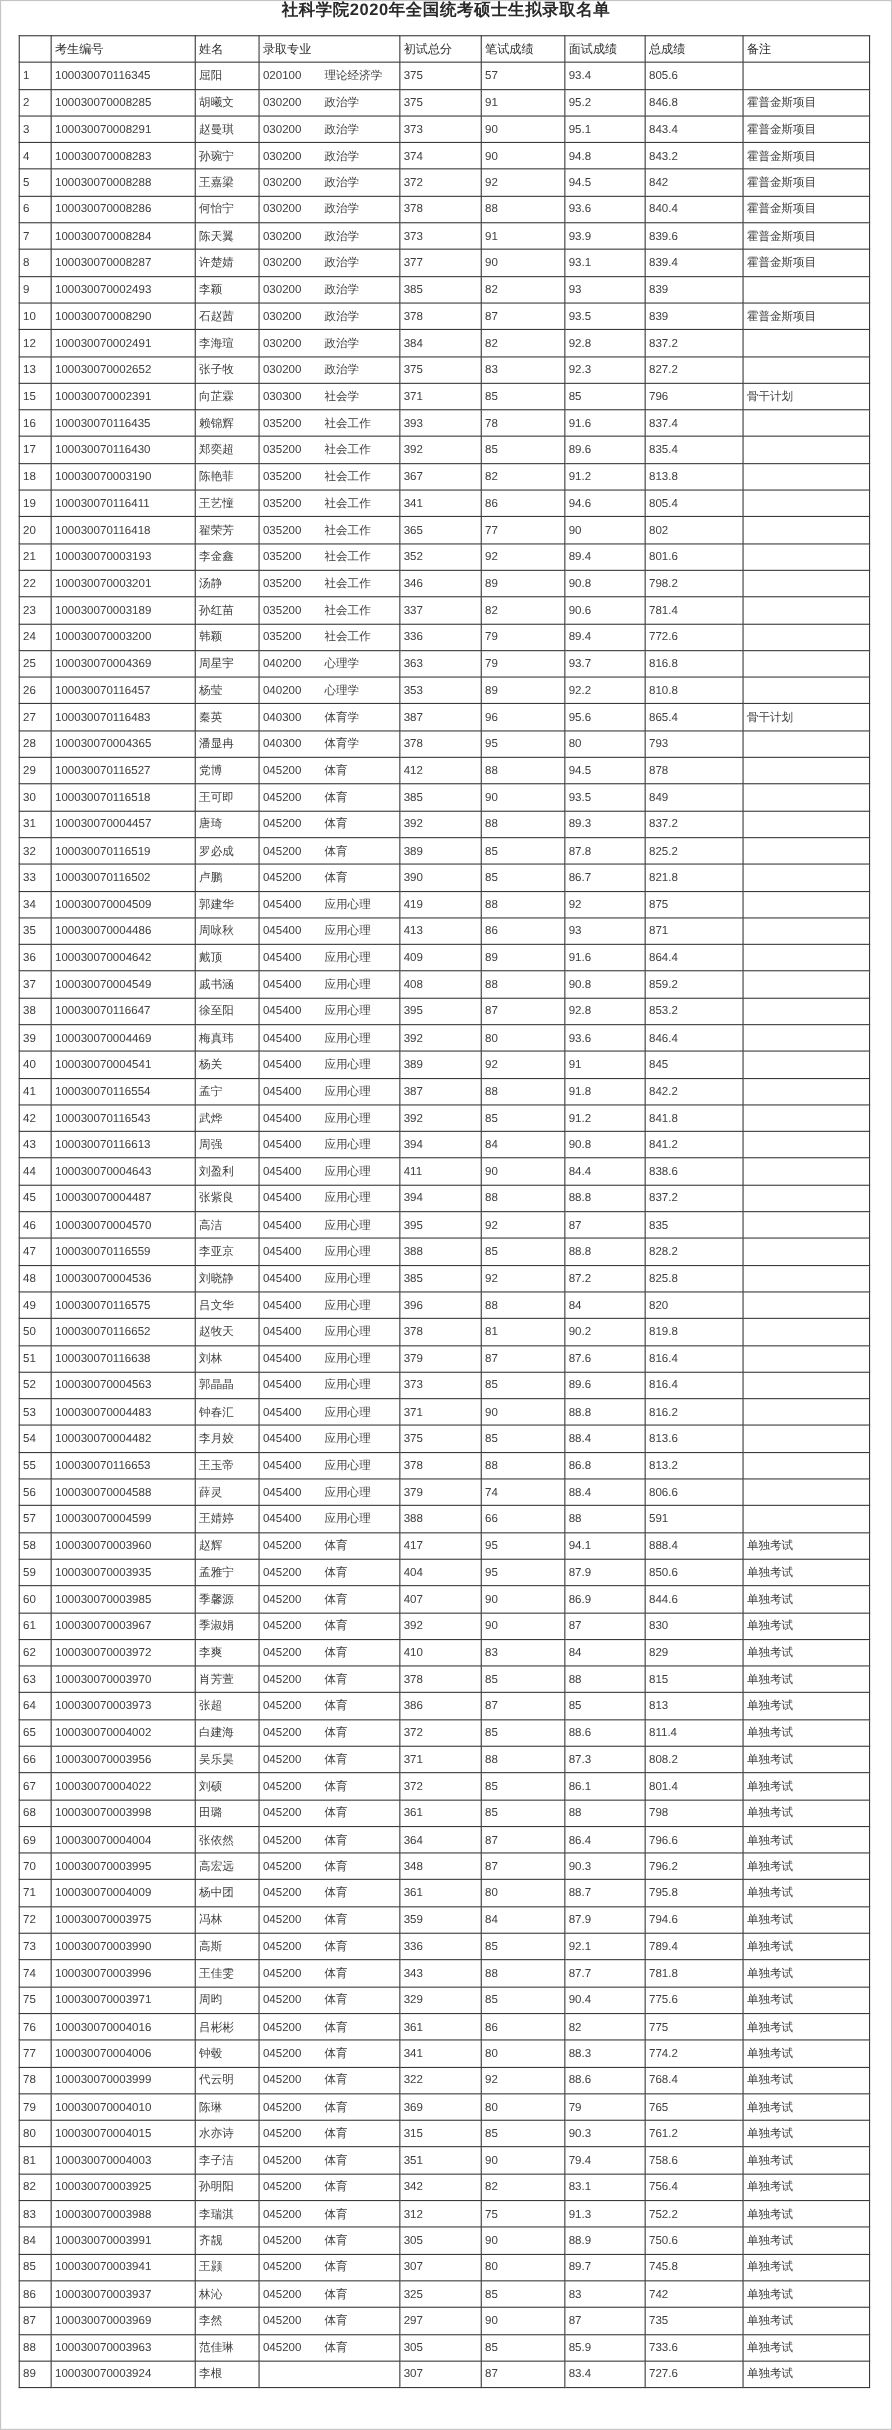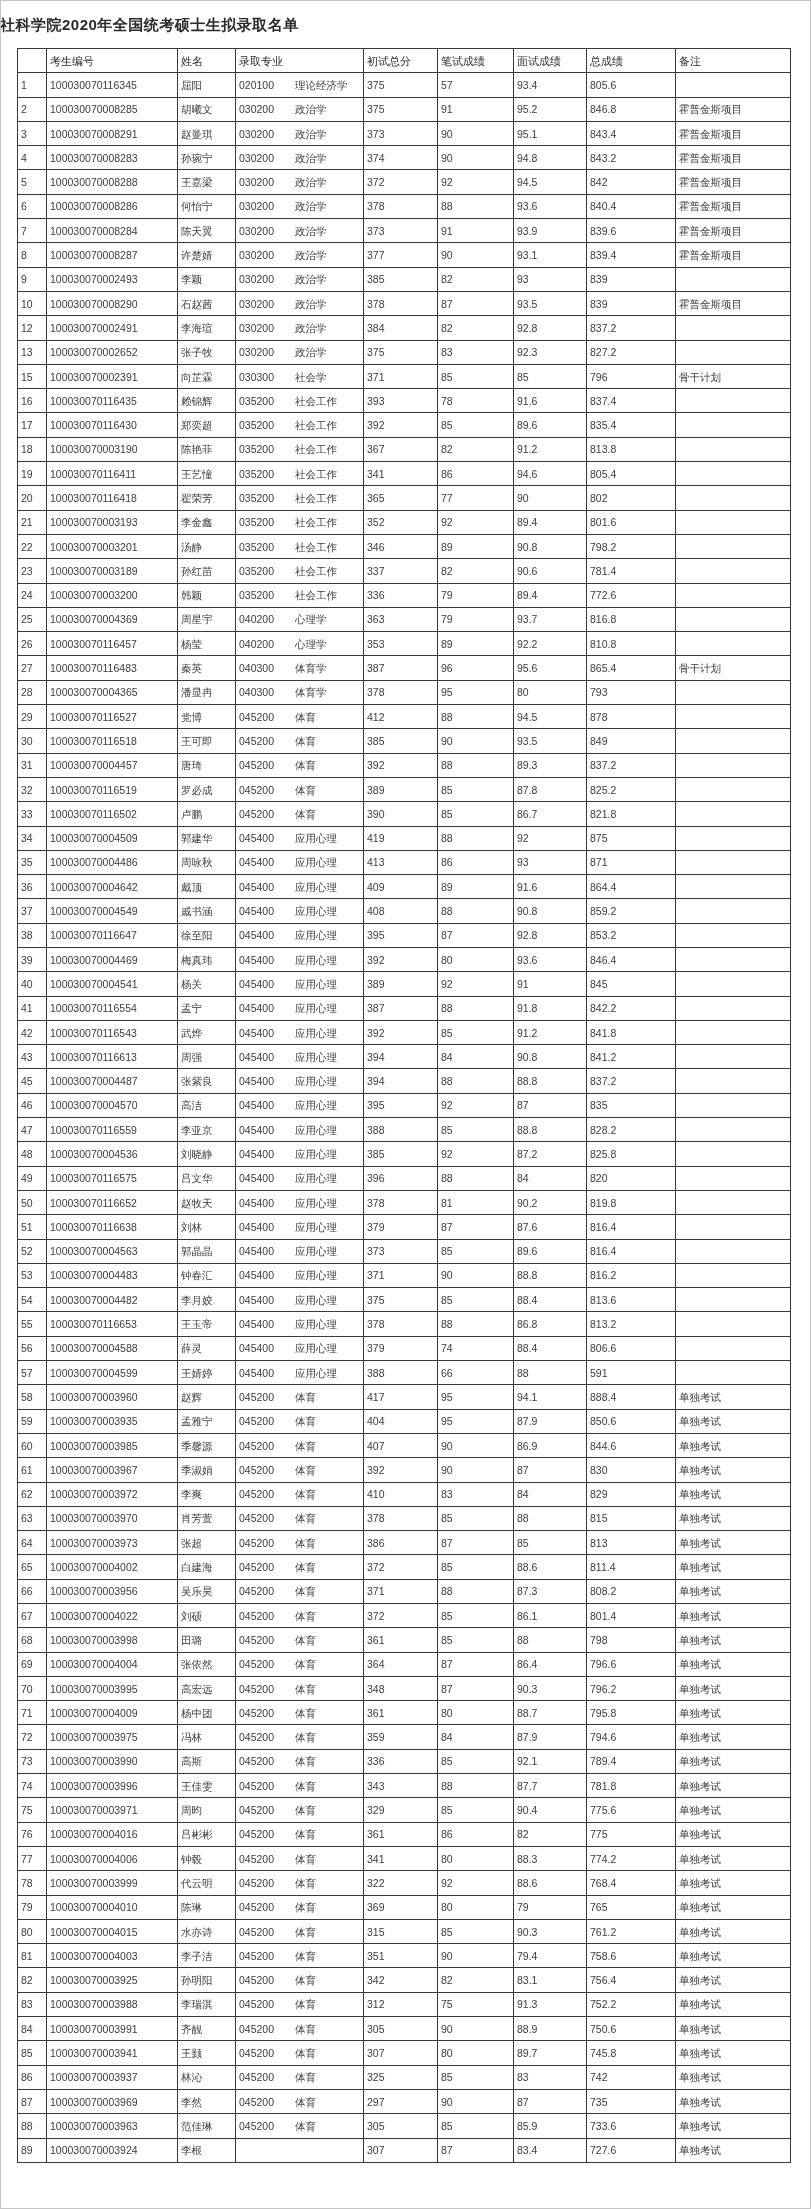--- a/index.html
+++ b/index.html
@@ -3,22 +3,22 @@
 <meta charset="utf-8">
 <style>
   html,body{margin:0;padding:0;}
   body{
     width:811px;height:2209px;position:relative;background:#ffffff;
     font-family:"Liberation Sans","DejaVu Sans",sans-serif;
     color:#3d3d3d;
   }
   .frame{position:absolute;inset:0;border:1px solid #c4c4c4;pointer-events:none;}
   .title{
-    margin:0;padding-top:16px;padding-bottom:13px;
-    font-size:15px;font-weight:bold;color:#2a2a2a;
+    margin:0;padding-top:0;padding-bottom:13px;
+    text-align:center;font-size:15px;font-weight:bold;color:#2a2a2a;
     letter-spacing:0.5px;
   }
   table.roster{
     border-collapse:collapse;table-layout:fixed;
     margin-left:17px;width:773px;
   }
   table.roster th, table.roster td{
     border:1px solid #3a3a3a;
     height:23.3px;
     padding:0 2px 0 3px;
@@ -522,20 +522,31 @@
         <td>100030070116613</td>
         <td>周强</td>
         <td><span class="major-code">045400</span><span>应用心理</span></td>
         <td>394</td>
         <td>84</td>
         <td>90.8</td>
         <td>841.2</td>
         <td></td>
       </tr>
       <tr>
+        <td>44</td>
+        <td>100030070004643</td>
+        <td>刘盈利</td>
+        <td><span class="major-code">045400</span><span>应用心理</span></td>
+        <td>411</td>
+        <td>90</td>
+        <td>84.4</td>
+        <td>838.6</td>
+        <td></td>
+      </tr>
+      <tr>
         <td>45</td>
         <td>100030070004487</td>
         <td>张紫良</td>
         <td><span class="major-code">045400</span><span>应用心理</span></td>
         <td>394</td>
         <td>88</td>
         <td>88.8</td>
         <td>837.2</td>
         <td></td>
       </tr>

